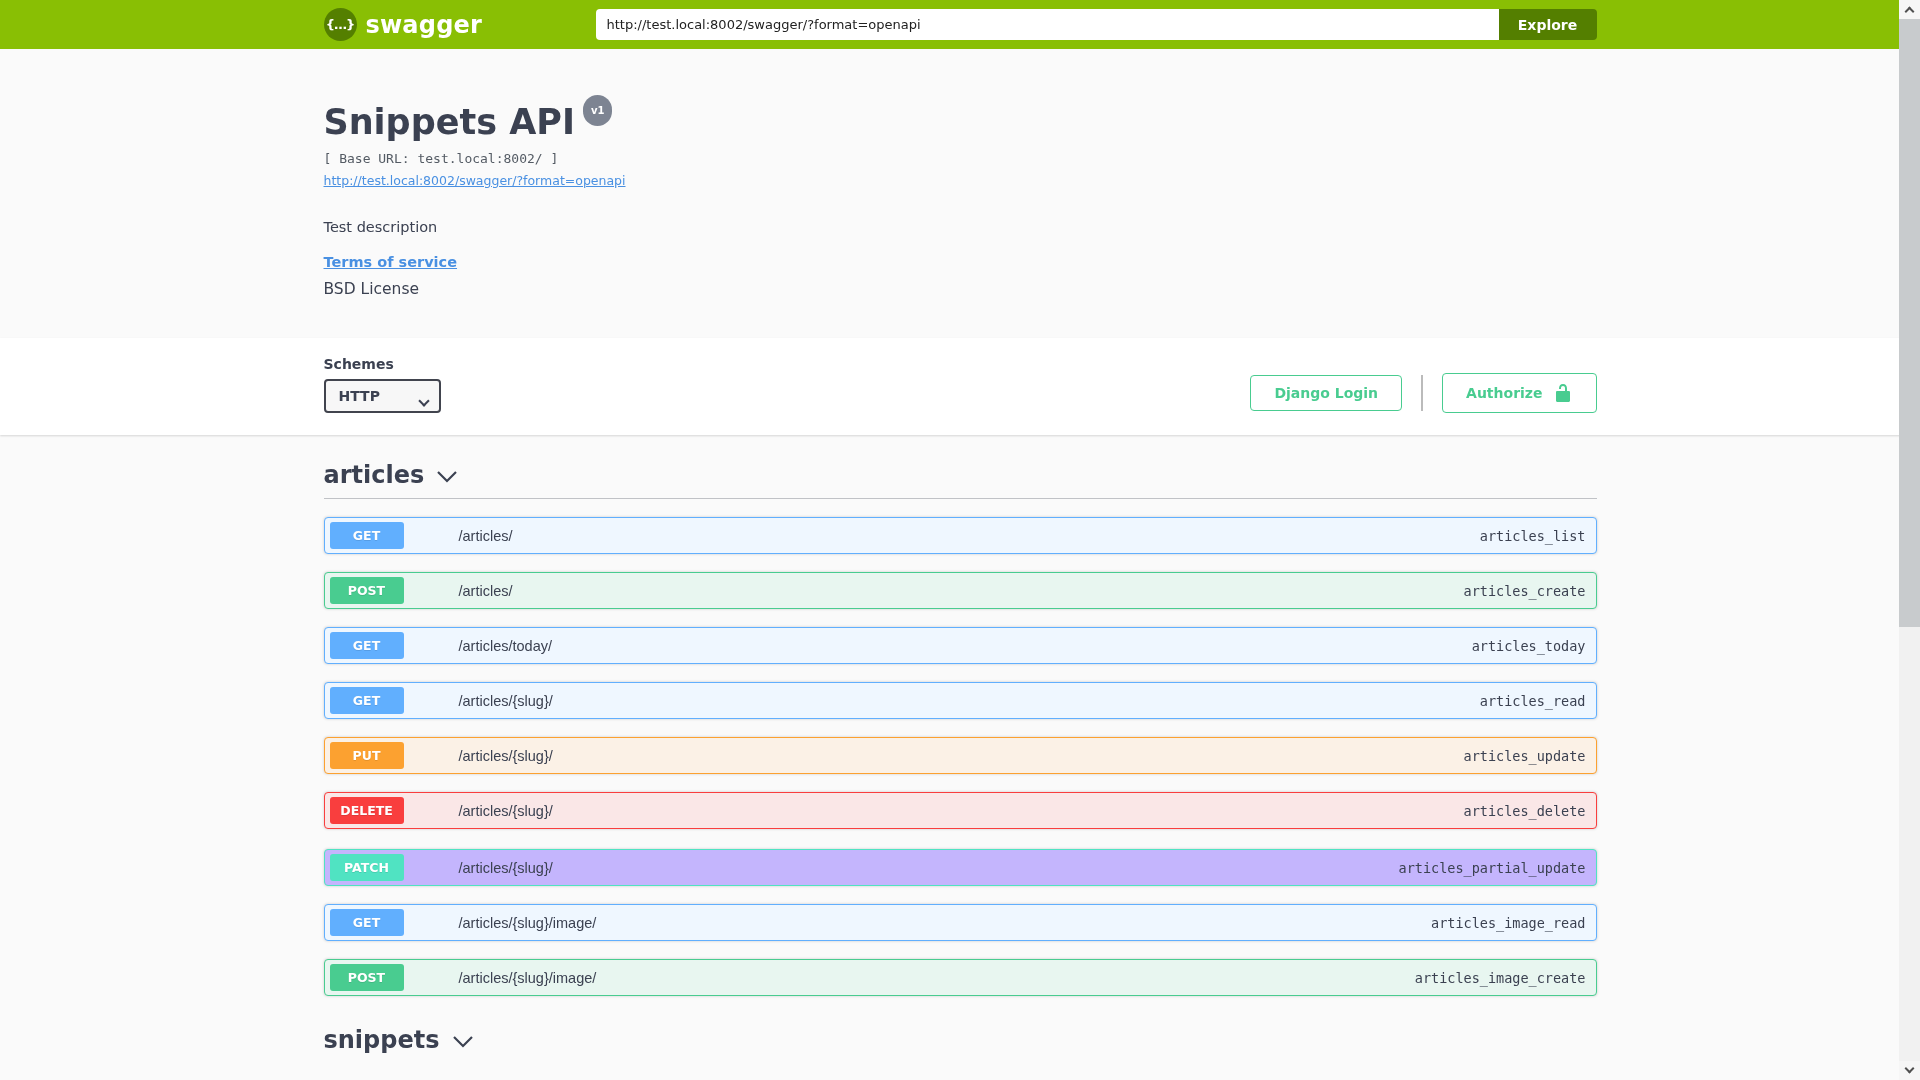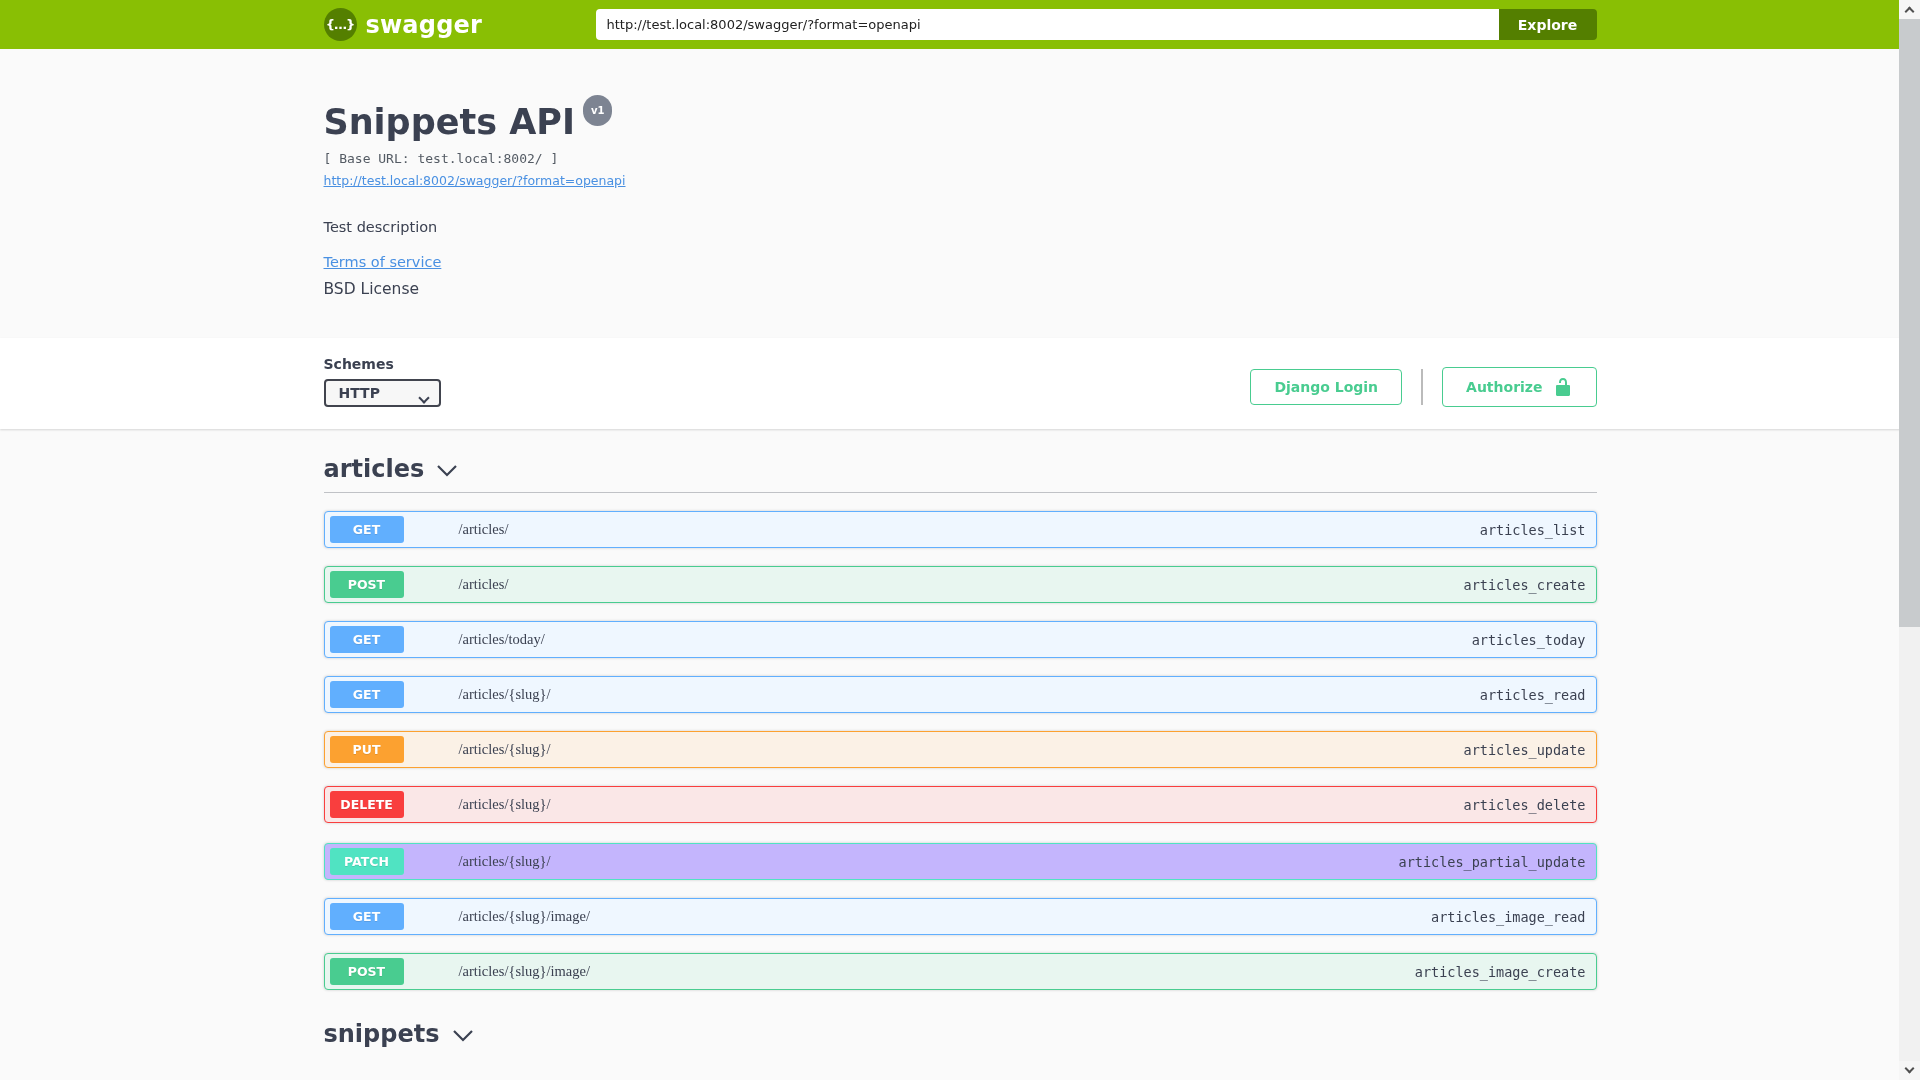--- a/index.html
+++ b/index.html
@@ -46,36 +46,36 @@
     margin-top: 8px; font-family: "DejaVu Sans Mono", monospace;
     font-size: 13px; color: #545b64;
   }
   .spec-link {
     display: inline-block; margin-top: 7px; font-size: 12.5px;
     color: #4990e2; text-decoration: underline; cursor: pointer;
   }
   .description { margin-top: 30px; font-size: 14.5px; color: #3b4151; }
   .info-link {
     display: inline-block; font-size: 14.5px; color: #4990e2;
-    text-decoration: underline; cursor: pointer;
+    text-decoration: underline; cursor: pointer; font-weight: bold;
   }
   .tos-link { margin-top: 19px; }
   .contact-link { margin-top: 11px; }
   .license { margin-top: 9px; font-size: 15.5px; color: #3b4151; }
 
   
   .scheme-container {
     background: #fff; padding: 18px 0 22px 0;
     box-shadow: 0 1px 2px 0 rgba(0,0,0,.15);
   }
   .scheme-container .wrapper { display: flex; align-items: flex-end; justify-content: space-between; }
   .schemes-label { display: block; font-size: 14px; font-weight: bold; color: #3b4151; margin-bottom: 7px; }
   .scheme-select-wrap { position: relative; width: 117px; }
   .scheme-select {
-    width: 117px; height: 28px; appearance: none; -webkit-appearance: none;
+    width: 117px; height: 34px; appearance: none; -webkit-appearance: none;
     border: 2px solid #41444e; border-radius: 4px; background: #f7f7f7;
     font-weight: bold; font-size: 14px; color: #3b4151; padding: 0 30px 0 13px;
     font-family: "DejaVu Sans", sans-serif; cursor: pointer;
   }
   .select-chevron {
     position: absolute; right: 13px; top: 11px; width: 8px; height: 8px;
     border-right: 2px solid #3b4151; border-bottom: 2px solid #3b4151;
     transform: rotate(45deg); pointer-events: none;
   }
   .auth-wrapper { display: flex; align-items: center; }
@@ -99,21 +99,21 @@
     box-shadow: 0 0 3px rgba(0,0,0,.19); padding: 0 10px 0 5px; gap: 40px;
   }
   .opblock:first-of-type { margin-top: 6px; }
   .op-method {
     min-width: 74px; height: 27px; border-radius: 3px; color: #fff;
     display: flex; align-items: center; justify-content: center;
     font-size: 12.5px; font-weight: bold; text-shadow: 0 1px 0 rgba(0,0,0,.1);
     font-family: "DejaVu Sans", sans-serif; padding: 0 6px;
   }
   .op-path {
-    margin-left: 15px; font-family: Liberation Serif, serif;
+    margin-left: 15px; font-family: Liberation Sans, sans-serif;
     font-size: 14.5px; color: #3b4151;
   }
   .op-id {
     margin-left: auto; font-family: "DejaVu Sans Mono", monospace;
     font-size: 13.5px; color: #3b4151;
   }
   .tag-section { margin-top: 30px; text-align: right; }
   .tag-section:first-child { margin-top: 0; }
 
   

